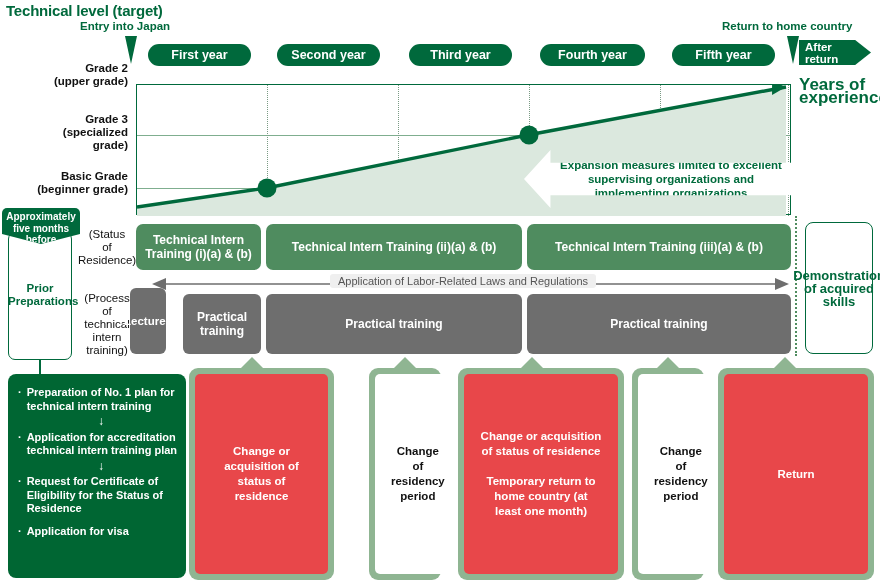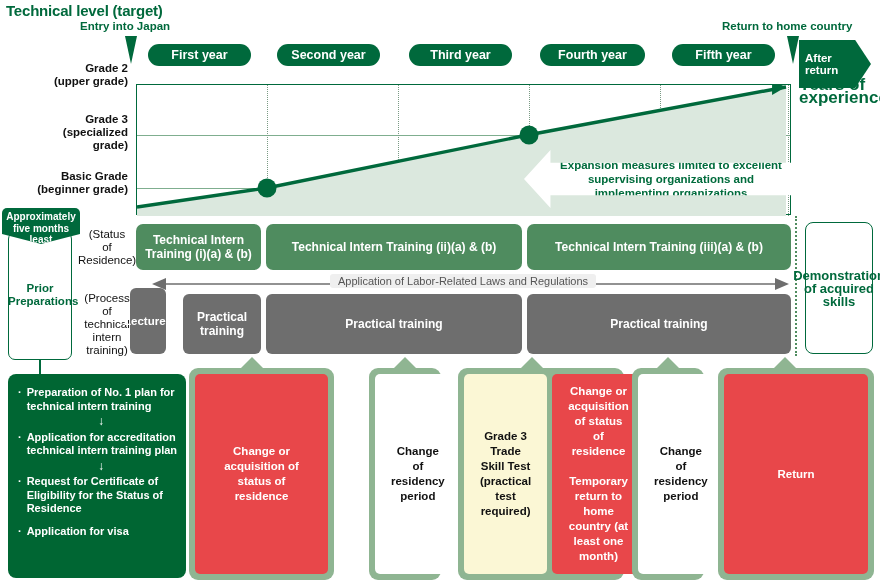--- a/index.html
+++ b/index.html
@@ -33,21 +33,21 @@
   #entry-tri { left:125px; top:36px; }
   #return-tri { left:787px; top:36px; }
 
   
   .year-pill {
     height:22px; border-radius:11px; background:#00693c; color:#fff;
     font-size:12.5px; font-weight:bold; display:flex; align-items:center;
     justify-content:center; top:44px;
   }
   #after-return {
-    left:799px; top:40px; width:72px; height:48px; color:#fff;
+    left:799px; top:40px; width:72px; height:25px; color:#fff;
     font-size:11.5px; font-weight:bold; line-height:12px;
     display:flex; align-items:center; padding-left:6px;
     background:#00693c;
     clip-path: polygon(0 0, 78% 0, 100% 50%, 78% 100%, 0 100%);
   }
   #years-exp {
     left:799px; top:78px; width:80px; font-size:17px; font-weight:bold;
     color:#00693c; line-height:13px;
   }
 
@@ -254,21 +254,21 @@
 </div>
 
 <div class="abs" id="prep-box"></div>
 <div class="abs" id="prep-label">
   <div>Prior</div>
   <div>Preparations</div>
 </div>
 <div class="abs" id="approx-banner">
   <div>Approximately</div>
   <div>five months</div>
-  <div>least</div>
+  <div>before</div>
 </div>
 <div class="abs" id="prep-connector"></div>
 
 <div class="abs sor-bar" style="left:136px;width:125px;">Technical Intern Training (i)(a) &amp; (b)</div>
 <div class="abs sor-bar" style="left:266px;width:256px;">Technical Intern Training (ii)(a) &amp; (b)</div>
 <div class="abs sor-bar" style="left:527px;width:264px;">Technical Intern Training (iii)(a) &amp; (b)</div>
 
 <svg class="abs" id="labor-arrow" viewBox="0 0 637 16" preserveAspectRatio="none">
   <line x1="12" y1="8" x2="625" y2="8" stroke="#6e6e6e" stroke-width="1.6"></line>
   <polygon points="0,8 14,2 14,14" fill="#6e6e6e"></polygon>
@@ -316,21 +316,20 @@
   <div class="card red">Change or acquisition of status of residence</div>
 </div>
 
 <div class="abs cardgroup" style="left:369px;width:72px;">
   <div class="tip" style="left:25px;"></div>
   <div class="card white">Change of residency period</div>
 </div>
 
 <div class="abs cardgroup" style="left:458px;width:166px;">
   <div class="tip" style="left:63px;"></div>
-  <div class="card cream">Grade 3 Trade Skill Test (practical test required)</div>
   <div class="card red" style="white-space:pre-line">Change or acquisition of status of residence
 
 Temporary return to home country (at least one month)</div>
 </div>
 
 <div class="abs cardgroup" style="left:632px;width:72px;">
   <div class="tip" style="left:25px;"></div>
   <div class="card white">Change of residency period</div>
 </div>
 

